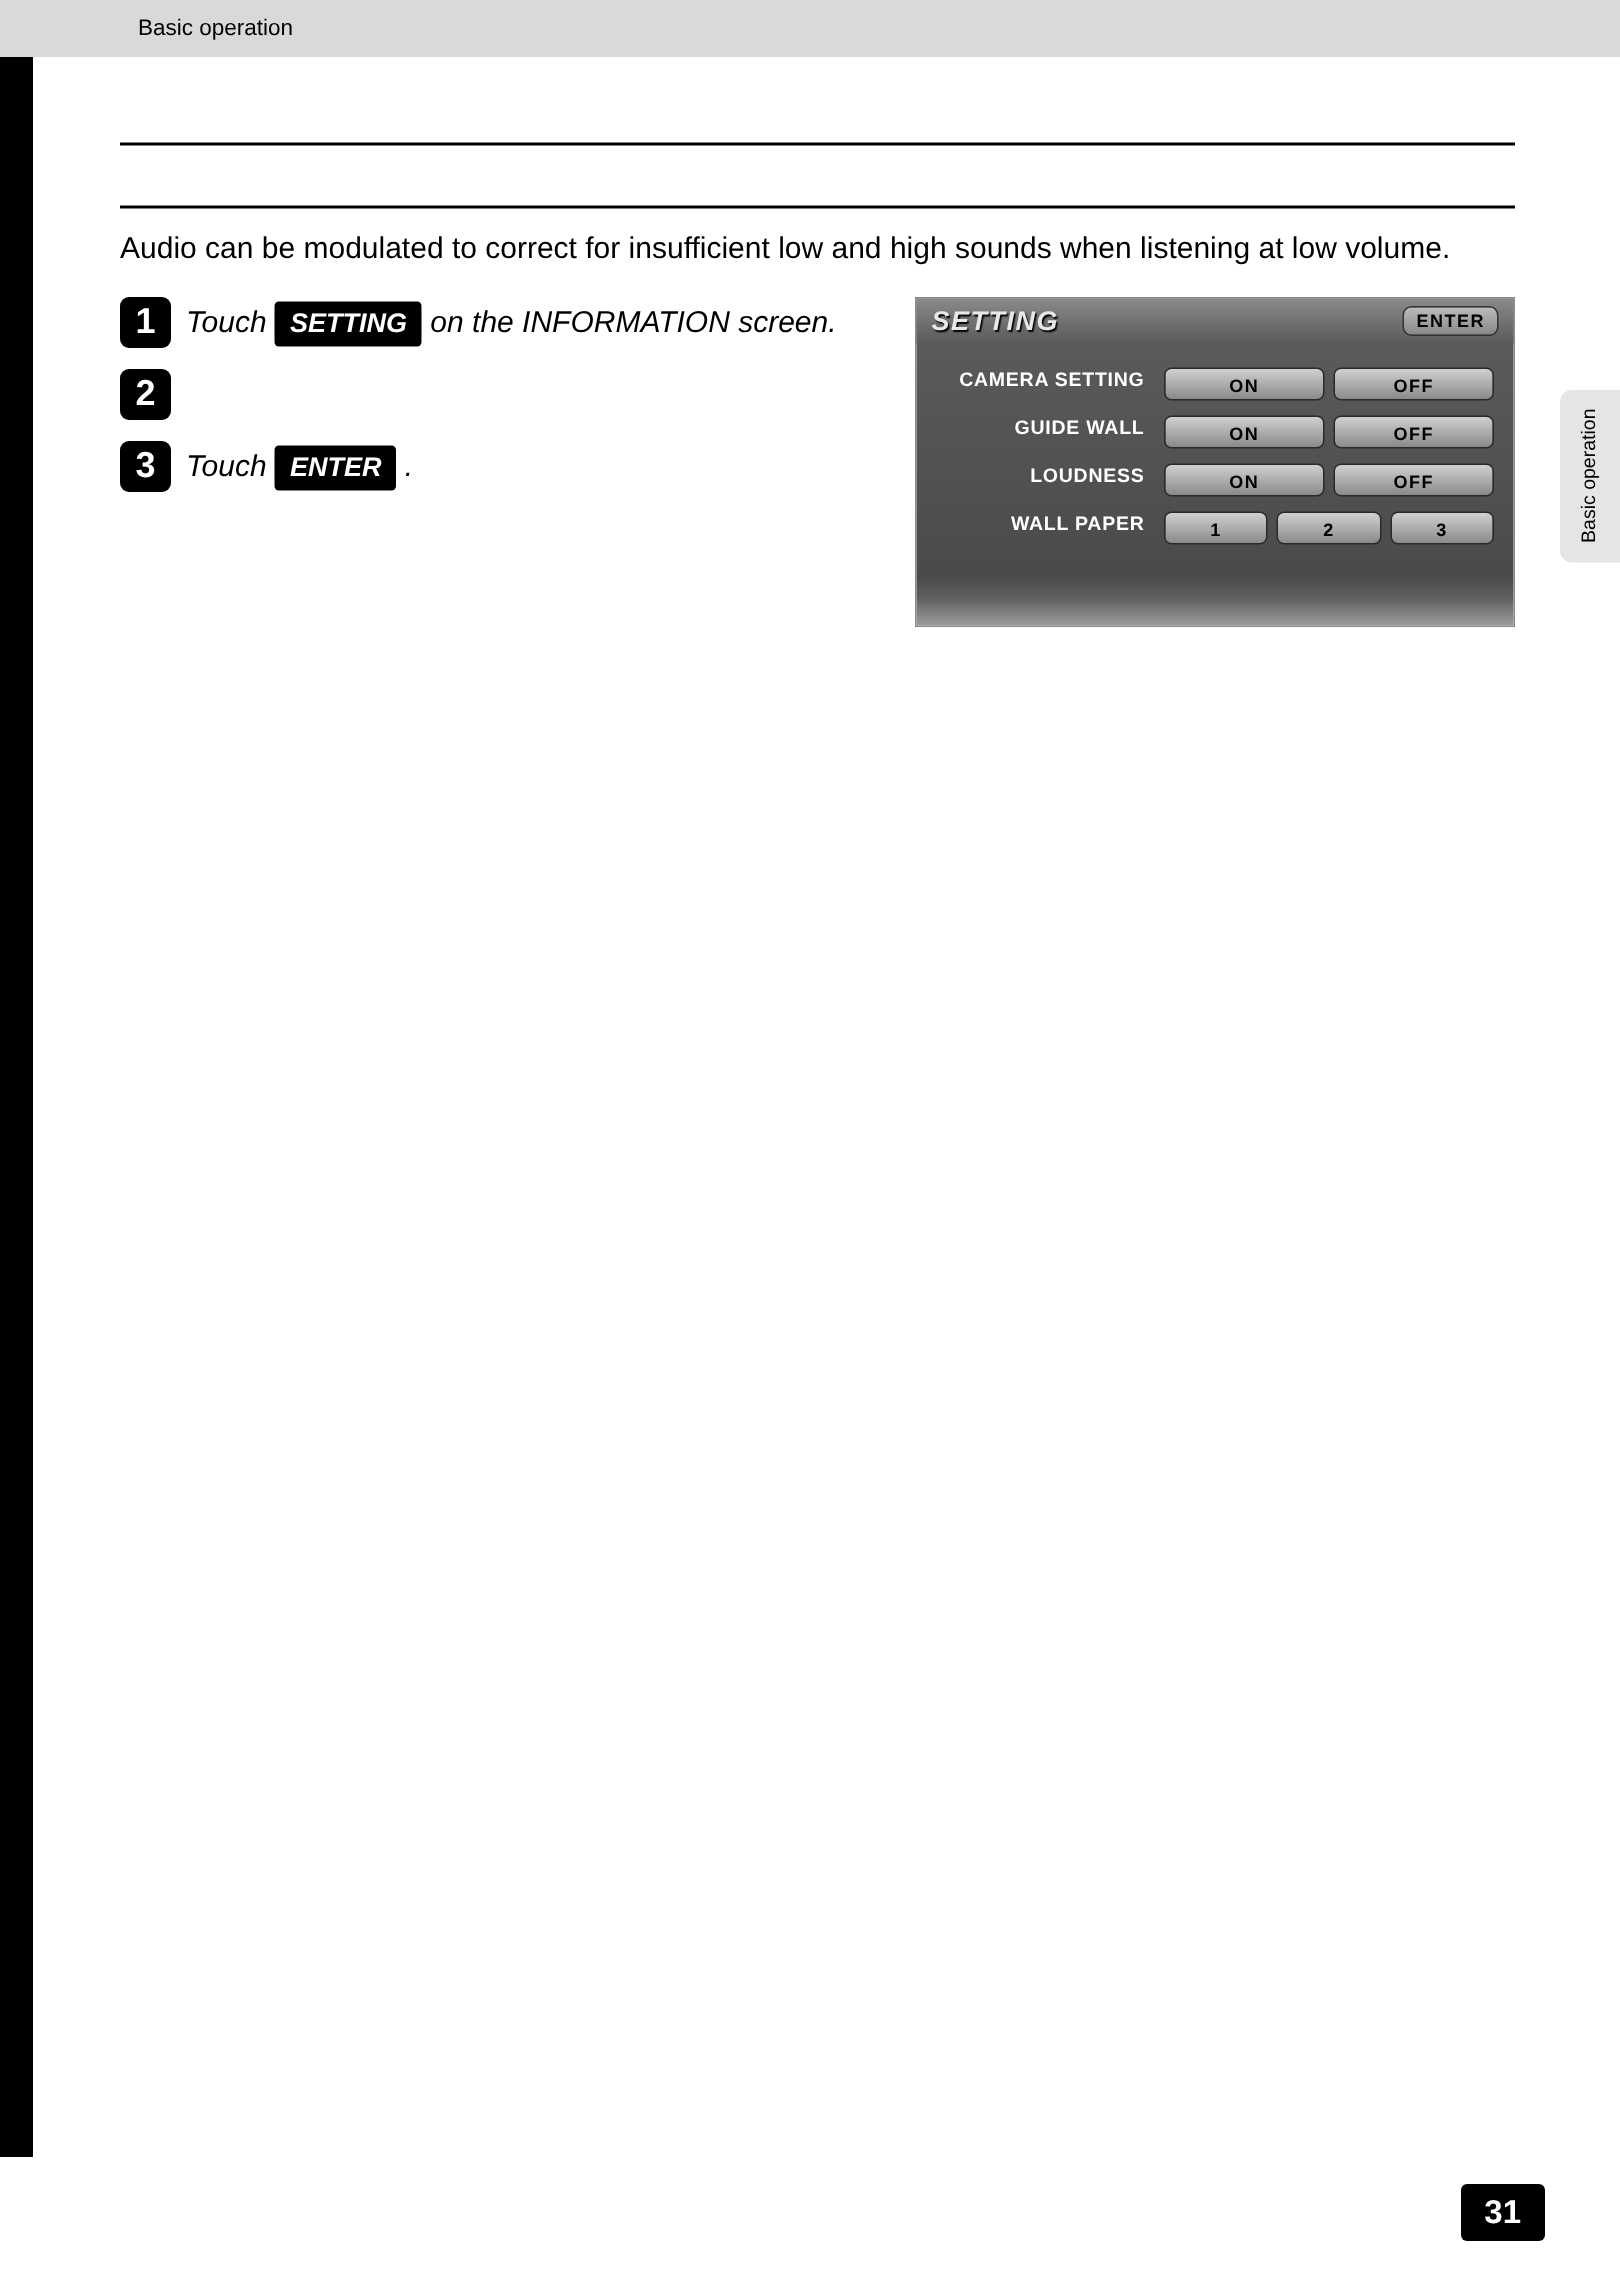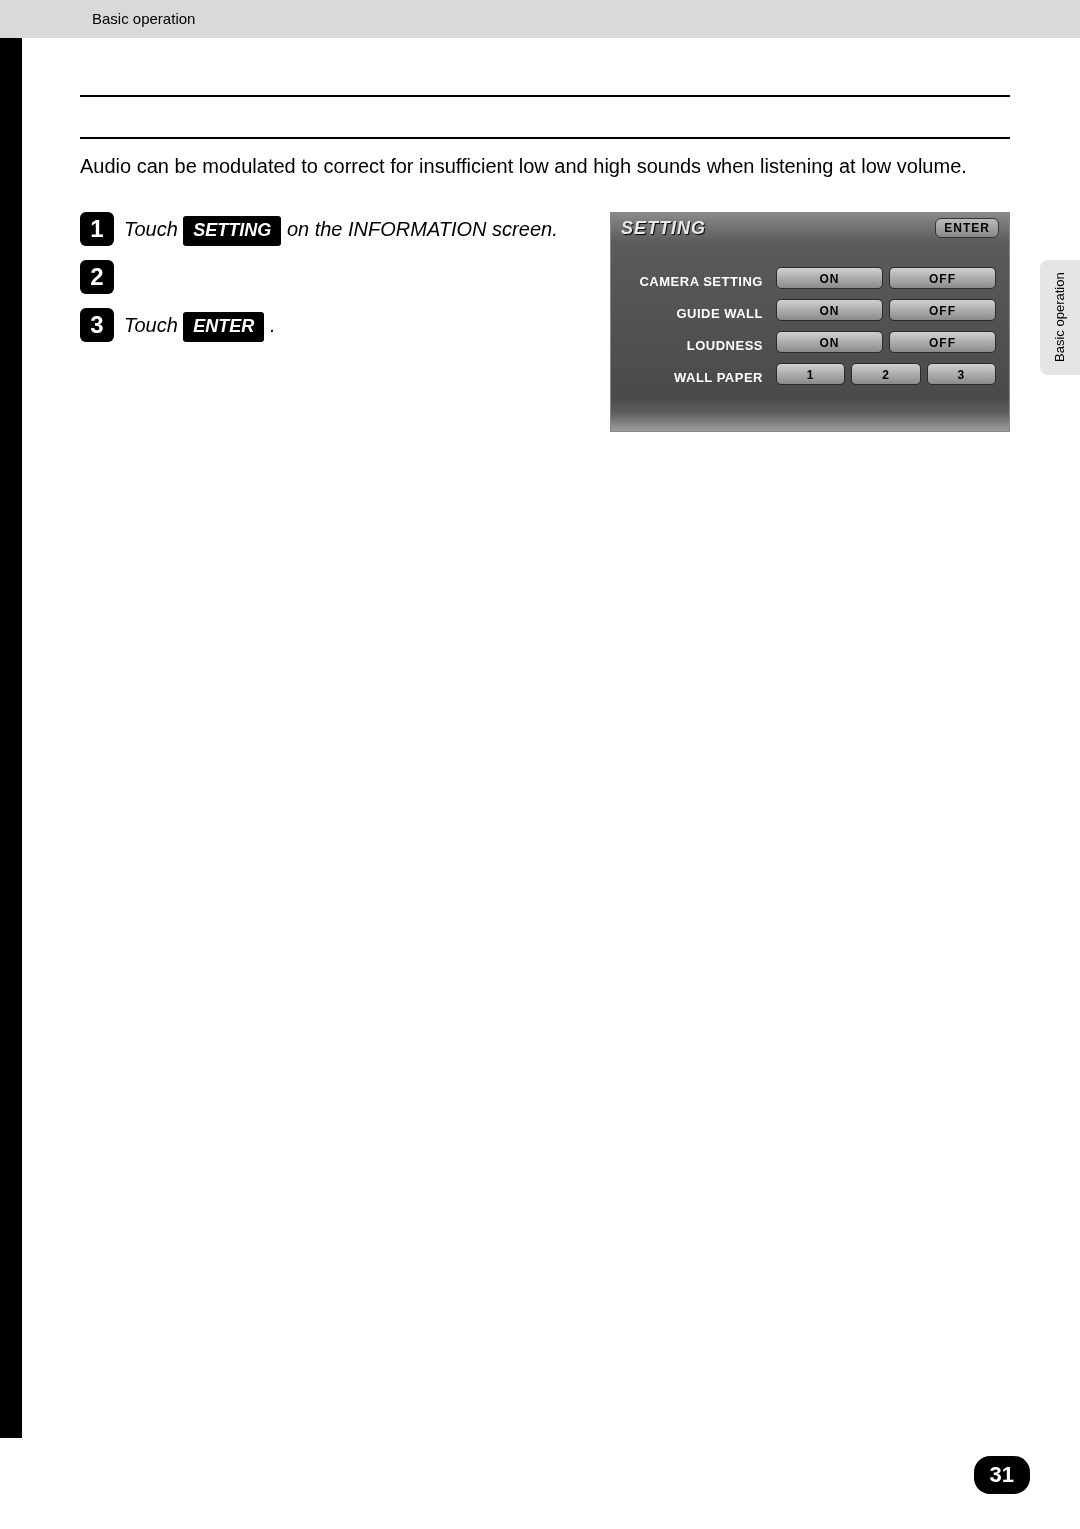--- a/index.html
+++ b/index.html
@@ -78,21 +78,21 @@
     font-weight: bold;
   }
   .title-underline {
     border: none;
     border-top: 2px solid #000;
     margin-bottom: 14px;
   }
   .intro {
     font-size: 20px;
     line-height: 1.35;
-    margin-bottom: 32px;
+    margin-bottom: 18px;
   }
   .columns {
     display: flex;
     gap: 30px;
   }
   .steps-col { flex: 1 1 50%; }
   .screen-col { flex: 0 0 400px; }
   .step {
     display: flex;
     align-items: flex-start;
@@ -174,21 +174,21 @@
     font-size: 12px;
     font-weight: bold;
     padding: 2px 8px;
     letter-spacing: 1px;
   }
   .mock-body {
     padding: 16px 10px 0 10px;
   }
   .mrow {
     display: flex;
-    align-items: flex-end;
+    align-items: flex-start;
     height: 30px;
     margin-bottom: 2px;
   }
   .mlabel {
     width: 152px;
     text-align: right;
     color: #fff;
     font-size: 13px;
     font-weight: bold;
     letter-spacing: 0.5px;
@@ -217,21 +217,21 @@
   
   .page-num {
     position: absolute;
     right: 50px;
     bottom: 35px;
     background: #000;
     color: #fff;
     font-size: 22px;
     font-weight: bold;
     padding: 6px 16px;
-    border-radius: 16px;
+    border-radius: 4px;
   }
 </style>
 </head>
 <body>
 
 <div class="top-header">
   <span class="hdr-text">Basic operation</span>
 </div>
 <div class="left-bar"></div>
 

